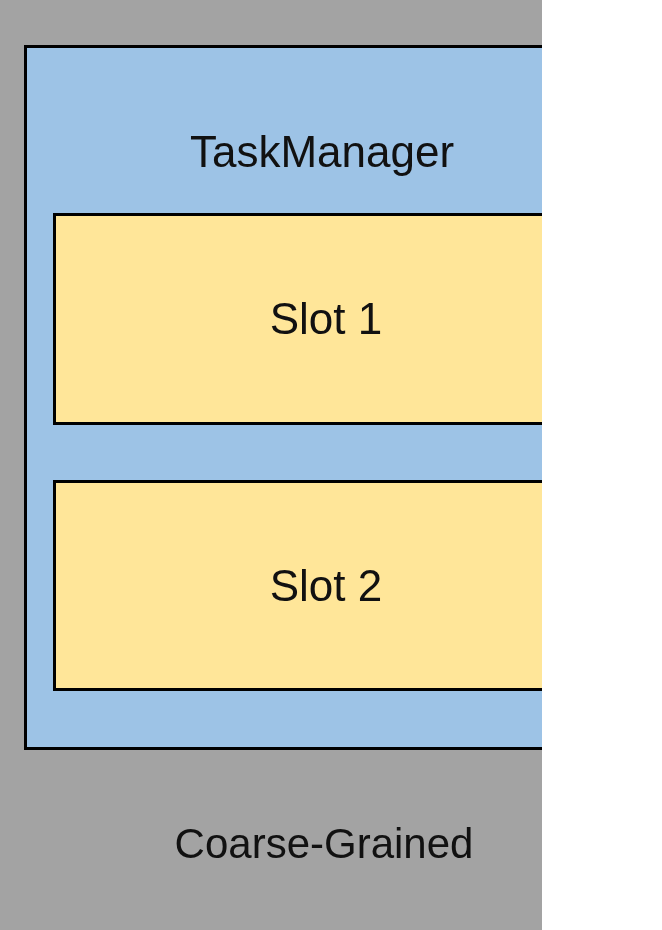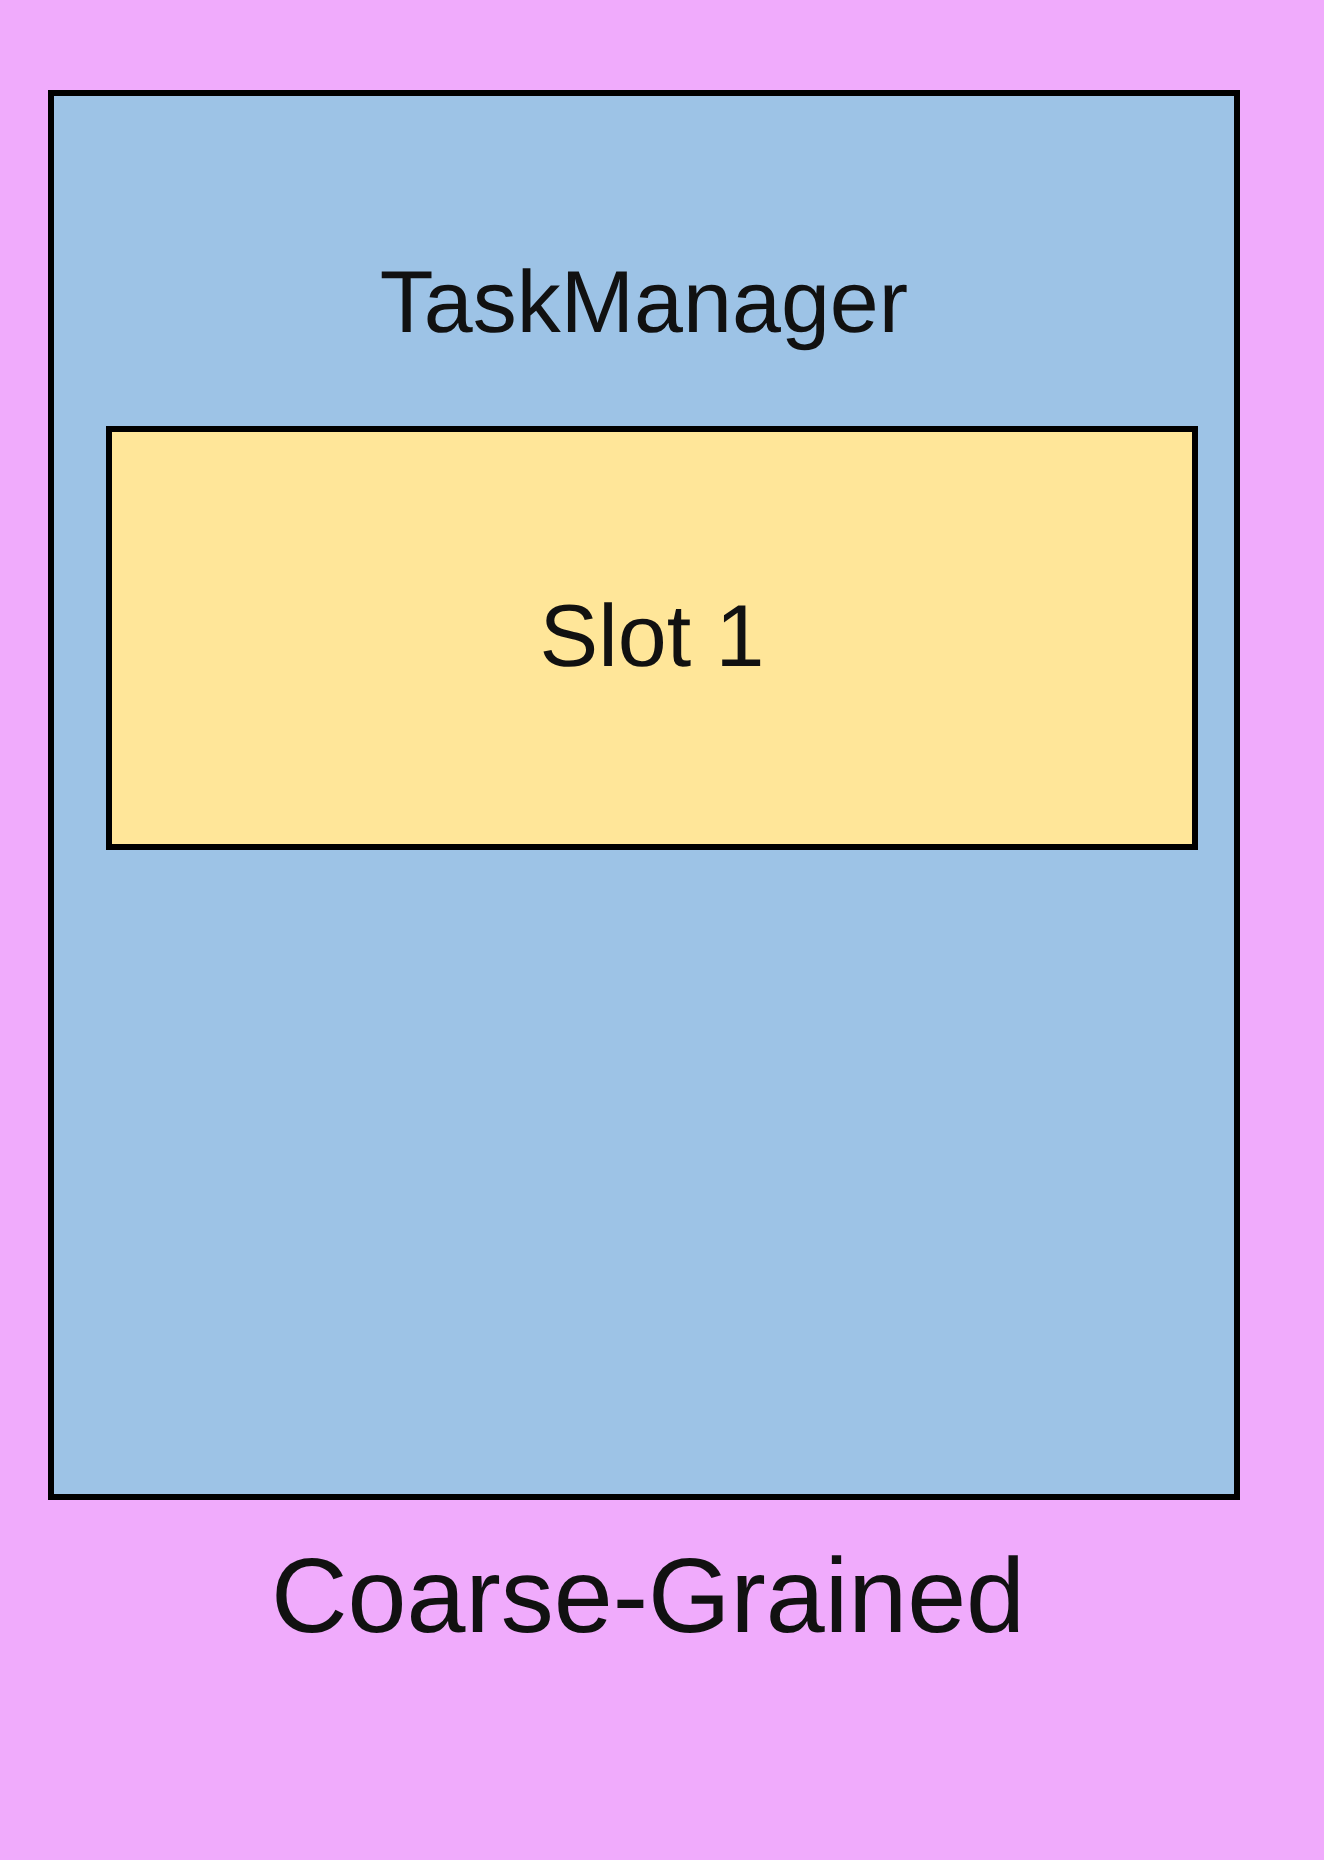--- a/index.html
+++ b/index.html
@@ -2,23 +2,23 @@
 <html><head>
 <meta charset="utf-8">
 <style>
   html, body {
     margin: 0;
     padding: 0;
     background: #ffffff;
   }
   .stage {
     position: relative;
-    width: 662px;
+    width: 542px;
     height: 930px;
-    background: #f0abfc;
+    background: #a3a3a3;
     font-family: "Liberation Sans", "DejaVu Sans", sans-serif;
     color: #111111;
     overflow: hidden;
   }
   .tm-box {
     position: absolute;
     left: 24px;
     top: 45px;
     width: 596px;
     height: 705px;
@@ -52,43 +52,46 @@
     top: 165px;
     height: 212px;
   }
   .slot-2 {
     top: 432px;
     height: 211px;
   }
   .caption {
     position: absolute;
     left: 0;
-    top: 771px;
+    top: 816px;
     width: 648px;
     text-align: center;
-    font-size: 53px;
+    font-size: 42px;
     line-height: 56px;
   }
 </style>
 </head>
 <body>
 
 <div class="stage">
 
   <div class="tm-box">
 
     <div class="tm-title">
       <div>TaskManager</div>
       <div>(1 Core, 4 GB)</div>
     </div>
 
     <div class="slot slot-1">
       <span>Slot 1</span>
     </div>
 
+    <div class="slot slot-2">
+      <span>Slot 2</span>
+    </div>
 
   </div>
 
   <div class="caption">
     <div>Coarse-Grained</div>
   </div>
 
 </div>
 
 </body></html>

